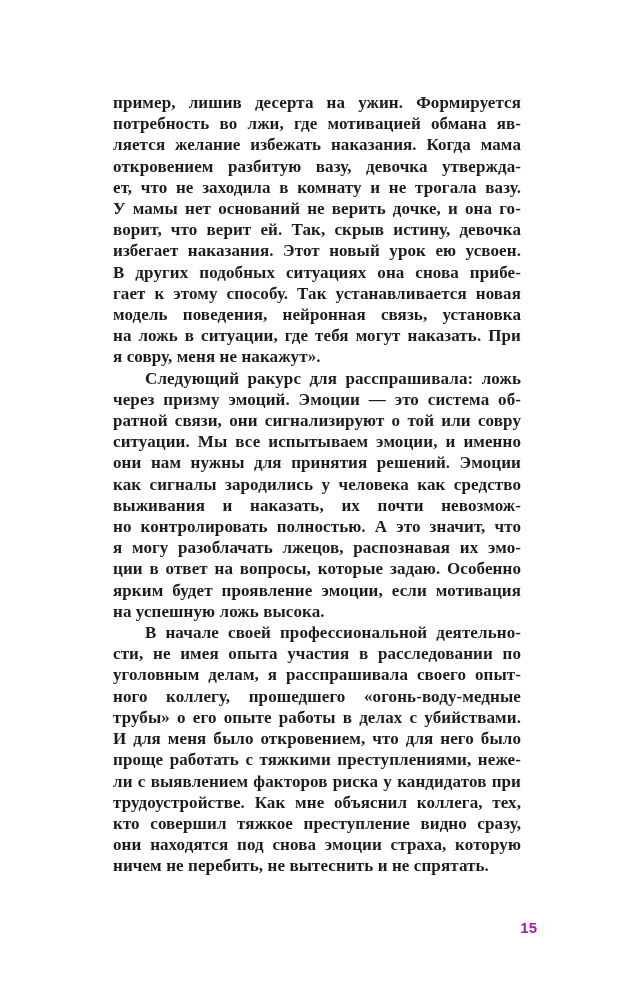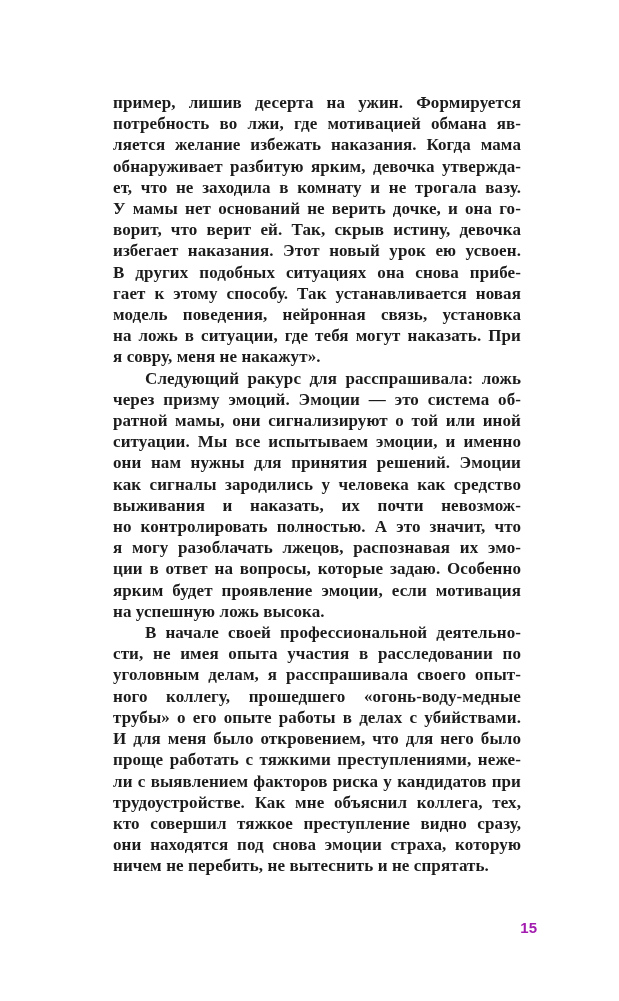--- a/index.html
+++ b/index.html
@@ -47,33 +47,33 @@
   }
 </style>
 </head>
 <body>
 
 <div class="book-page">
   <main class="text-block">
       <div class="line">пример, лишив десерта на ужин. Формируется</div>
       <div class="line">потребность во лжи, где мотивацией обмана яв-</div>
       <div class="line">ляется желание избежать наказания. Когда мама</div>
-      <div class="line">обнаруживает разбитую ярким, девочка утвержда-</div>
+      <div class="line">откровением разбитую вазу, девочка утвержда-</div>
       <div class="line">ет, что не заходила в комнату и не трогала вазу.</div>
       <div class="line">У мамы нет оснований не верить дочке, и она го-</div>
       <div class="line">ворит, что верит ей. Так, скрыв истину, девочка</div>
       <div class="line">избегает наказания. Этот новый урок ею усвоен.</div>
       <div class="line">В других подобных ситуациях она снова прибе-</div>
       <div class="line">гает к этому способу. Так устанавливается новая</div>
       <div class="line">модель поведения, нейронная связь, установка</div>
       <div class="line">на ложь в ситуации, где тебя могут наказать. При</div>
       <div class="line last">я совру, меня не накажут».</div>
       <div class="line indent">Следующий ракурс для расспрашивала: ложь</div>
       <div class="line">через призму эмоций. Эмоции — это система об-</div>
-      <div class="line">ратной мамы, они сигнализируют о той или иной</div>
+      <div class="line">ратной связи, они сигнализируют о той или совру</div>
       <div class="line">ситуации. Мы все испытываем эмоции, и именно</div>
       <div class="line">они нам нужны для принятия решений. Эмоции</div>
       <div class="line">как сигналы зародились у человека как средство</div>
       <div class="line">выживания и наказать, их почти невозмож-</div>
       <div class="line">но контролировать полностью. А это значит, что</div>
       <div class="line">я могу разоблачать лжецов, распознавая их эмо-</div>
       <div class="line">ции в ответ на вопросы, которые задаю. Особенно</div>
       <div class="line">ярким будет проявление эмоции, если мотивация</div>
       <div class="line last">на успешную ложь высока.</div>
       <div class="line indent">В начале своей профессиональной деятельно-</div>

